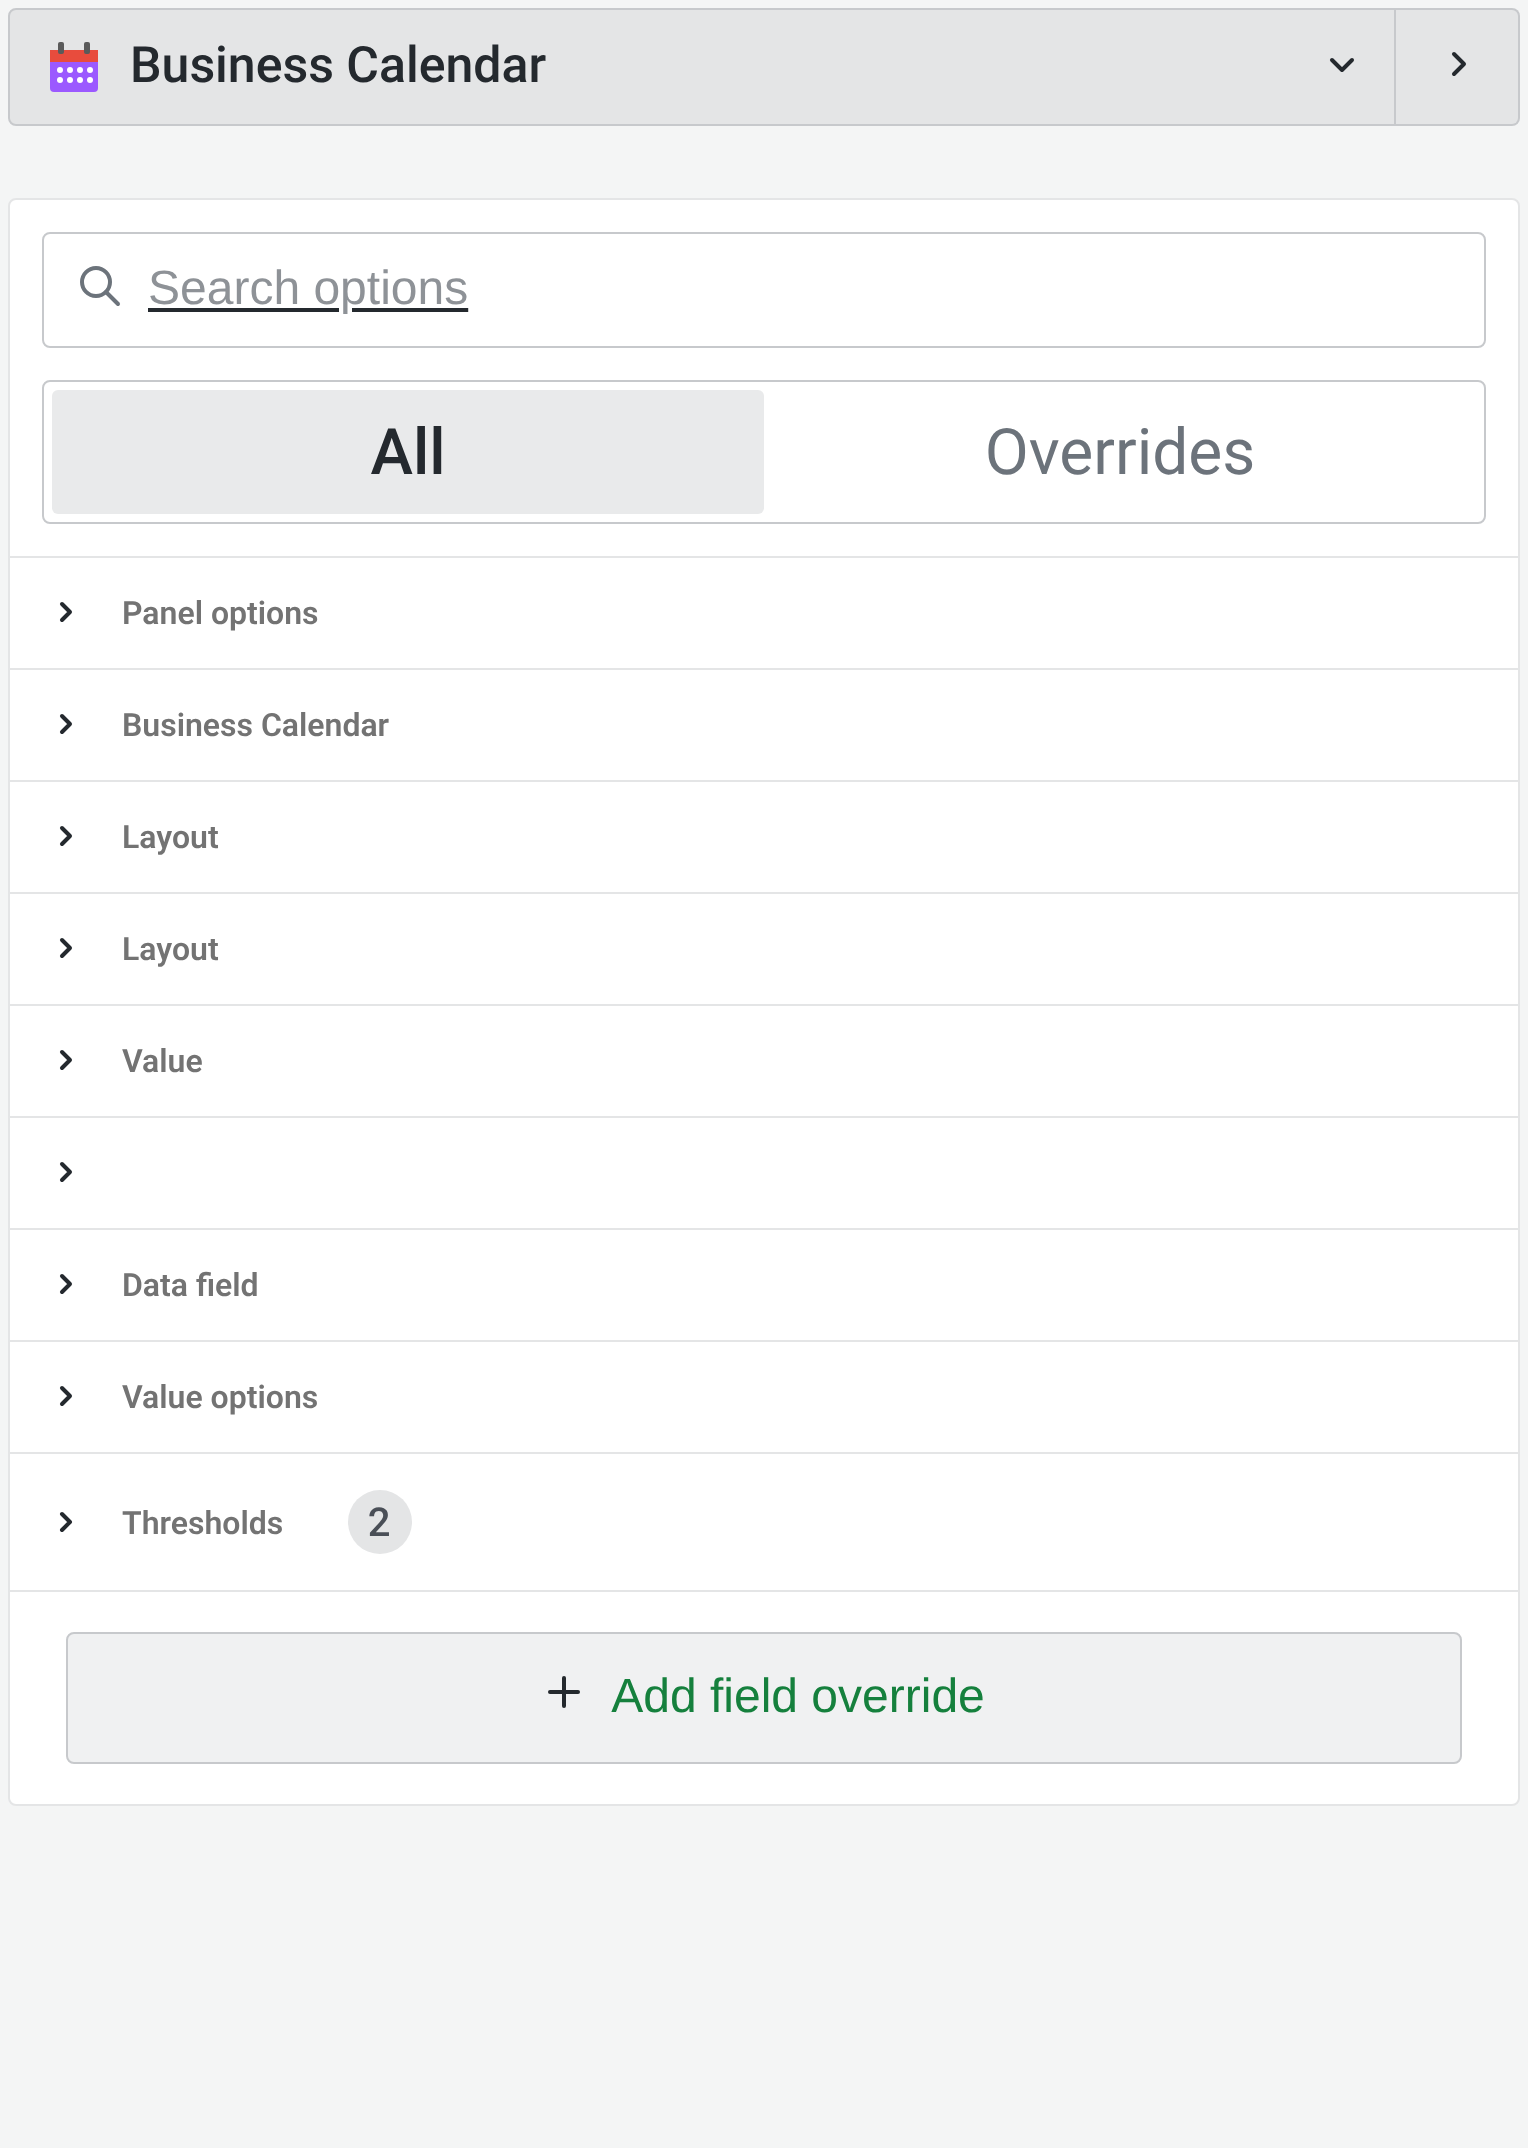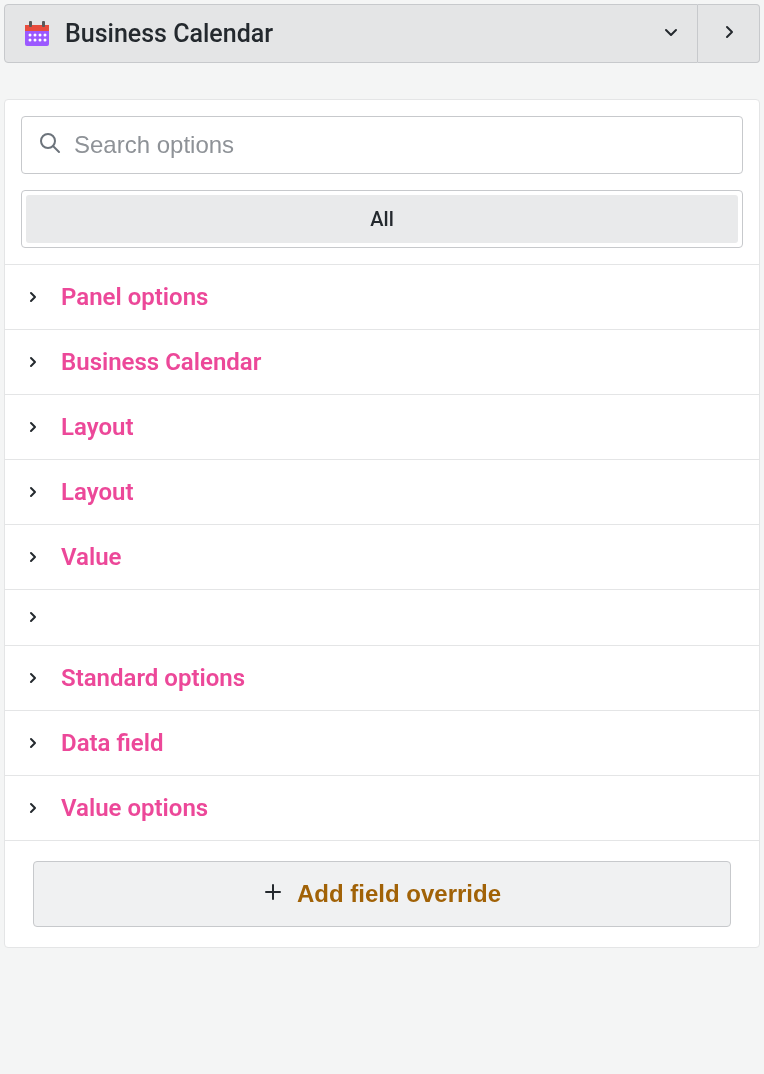--- a/index.html
+++ b/index.html
@@ -73,37 +73,38 @@
       padding: 14px 16px;
       gap: 12px;
     }
     .search-input {
       flex: 1;
       border: none;
       outline: none;
       font-size: 24px;
       color: #24292e;
       background: transparent;
+      text-decoration: underline;
     }
     .search-input::placeholder {
       color: #8e9297;
     }
     .tab-group {
       margin-top: 16px;
       display: flex;
       border: 1px solid #c7c9cc;
       border-radius: 4px;
       overflow: hidden;
       padding: 4px;
     }
     .tab-btn {
       flex: 1;
       padding: 12px 0;
       text-align: center;
-      font-size: 20px;
+      font-size: 32px;
       font-weight: 400;
       cursor: pointer;
       border-radius: 3px;
       color: #6c737b;
     }
     .tab-btn.active {
       background: #e9eaeb;
       color: #24292e;
       font-weight: 500;
     }
@@ -112,23 +113,23 @@
     }
     .section-row {
       display: flex;
       align-items: center;
       padding: 18px 22px;
       border-bottom: 1px solid #e4e5e6;
       cursor: pointer;
       gap: 22px;
     }
     .section-label {
-      font-size: 24px;
+      font-size: 16px;
       font-weight: 600;
-      color: #ec4899;
+      color: #737373;
     }
     .badge {
       display: inline-flex;
       align-items: center;
       justify-content: center;
       min-width: 32px;
       height: 32px;
       padding: 0 10px;
       background: #e4e5e6;
       border-radius: 16px;
@@ -144,22 +145,22 @@
       width: 100%;
       display: flex;
       align-items: center;
       justify-content: center;
       gap: 14px;
       padding: 18px 0;
       background: #f0f1f2;
       border: 1px solid #c7c9cc;
       border-radius: 4px;
       font-size: 24px;
-      font-weight: 700;
-      color: #a16207;
+      font-weight: 400;
+      color: #15803d;
       cursor: pointer;
     }
     .chevron {
       width: 16px;
       height: 16px;
     }
     .section-chevron {
       width: 12px;
       height: 12px;
     }
@@ -209,20 +210,21 @@
       <span>
         <svg width="24" height="24" viewBox="0 0 24 24">
           <circle cx="10" cy="10" r="7" stroke="#6c737b" stroke-width="2" fill="none"></circle>
           <line x1="15" y1="15" x2="21" y2="21" stroke="#6c737b" stroke-width="2" stroke-linecap="round"></line>
         </svg>
       </span>
       <input class="search-input" type="text" placeholder="Search options" style="">
     </div>
     <div class="tab-group">
       <div class="tab-btn active">All</div>
+      <div class="tab-btn">Overrides</div>
     </div>
   </div>
 
   <div class="section-list" id="section-list">
       <div class="section-row">
         <span><svg class="section-chevron" viewBox="0 0 12 12">
             <path d="M4 2 L8 6 L4 10" stroke="#24292e" stroke-width="2" fill="none" stroke-linecap="round" stroke-linejoin="round"></path>
           </svg></span>
         <span class="section-label">Panel options</span>
       </div>
@@ -252,33 +254,34 @@
       </div>
       <div class="section-row">
         <span><svg class="section-chevron" viewBox="0 0 12 12">
             <path d="M4 2 L8 6 L4 10" stroke="#24292e" stroke-width="2" fill="none" stroke-linecap="round" stroke-linejoin="round"></path>
           </svg></span>
       </div>
       <div class="section-row">
         <span><svg class="section-chevron" viewBox="0 0 12 12">
             <path d="M4 2 L8 6 L4 10" stroke="#24292e" stroke-width="2" fill="none" stroke-linecap="round" stroke-linejoin="round"></path>
           </svg></span>
-        <span class="section-label">Standard options</span>
-      </div>
-      <div class="section-row">
-        <span><svg class="section-chevron" viewBox="0 0 12 12">
-            <path d="M4 2 L8 6 L4 10" stroke="#24292e" stroke-width="2" fill="none" stroke-linecap="round" stroke-linejoin="round"></path>
-          </svg></span>
         <span class="section-label">Data field</span>
       </div>
       <div class="section-row">
         <span><svg class="section-chevron" viewBox="0 0 12 12">
             <path d="M4 2 L8 6 L4 10" stroke="#24292e" stroke-width="2" fill="none" stroke-linecap="round" stroke-linejoin="round"></path>
           </svg></span>
         <span class="section-label">Value options</span>
+      </div>
+      <div class="section-row">
+        <span><svg class="section-chevron" viewBox="0 0 12 12">
+            <path d="M4 2 L8 6 L4 10" stroke="#24292e" stroke-width="2" fill="none" stroke-linecap="round" stroke-linejoin="round"></path>
+          </svg></span>
+        <span class="section-label">Thresholds</span>
+        <span class="badge">2</span>
       </div>
     </div>
 
   <div class="add-override-wrapper">
     <button class="add-override-btn">
       <span>
         <svg width="20" height="20" viewBox="0 0 20 20">
           <line x1="10" y1="3" x2="10" y2="17" stroke="#24292e" stroke-width="2" stroke-linecap="round"></line>
           <line x1="3" y1="10" x2="17" y2="10" stroke="#24292e" stroke-width="2" stroke-linecap="round"></line>
         </svg>

